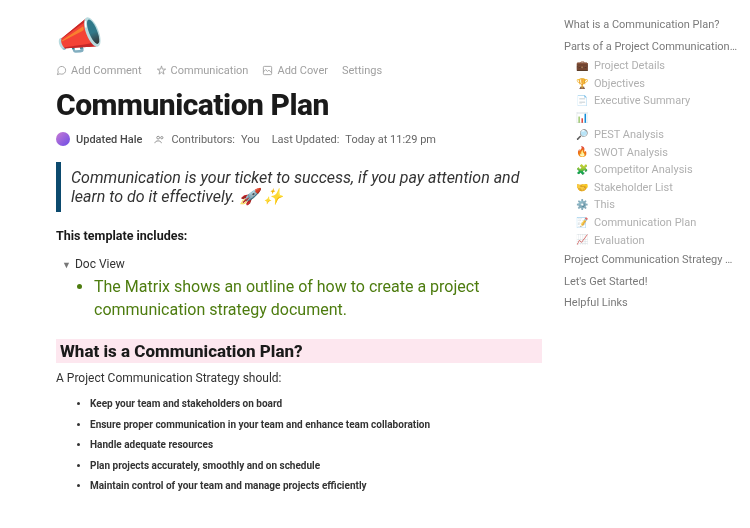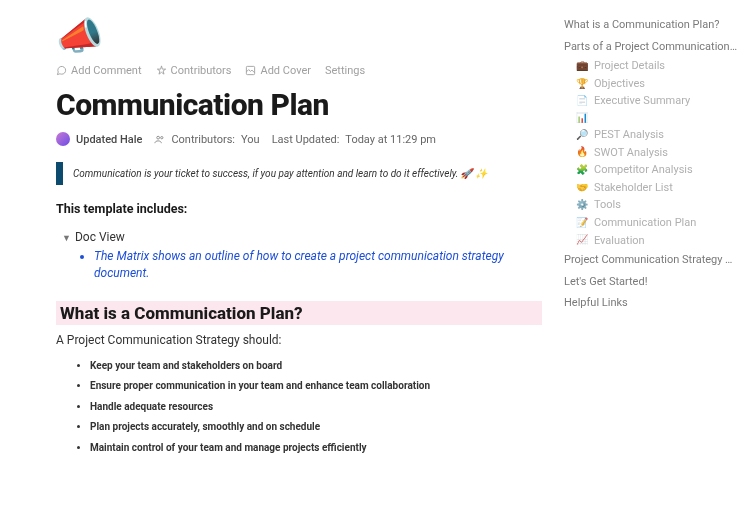--- a/index.html
+++ b/index.html
@@ -9,25 +9,25 @@
   .page-icon { font-size: 38px; margin-bottom: 6px; }
   .toolbar { display: flex; gap: 14px; font-size: 11px; color: #a0a0a0; margin-bottom: 10px; align-items: flex-start; }
   .toolbar-item { display: flex; align-items: center; gap: 4px; cursor: pointer; }
   .tb-icon { width: 11px; height: 11px; display: inline-block; }
   h1.title { font-size: 30px; font-weight: 800; color: #1a1a1a; margin-bottom: 10px; letter-spacing: -0.5px; }
   .meta-row { display: flex; align-items: center; gap: 12px; font-size: 11px; color: #666; margin-bottom: 16px; }
   .avatar { width: 14px; height: 14px; border-radius: 50%; background: linear-gradient(135deg,#c97bd4,#6b4ce6); display:inline-block; }
   .author { color: #4a4a4a; font-weight: 500; }
   .meta-sep { display: flex; align-items: center; gap: 6px; }
   .meta-icon { width: 11px; height: 11px; }
-  .quote { border-left: 7px solid #0c4a6e; padding: 6px 0 6px 10px; margin: 0 0 16px 0; font-style: italic; font-size: 10px; color: #333; }
+  .quote { border-left: 5px solid #0c4a6e; padding: 6px 0 6px 10px; margin: 0 0 16px 0; font-style: italic; font-size: 16px; color: #333; }
   .section-label { font-size: 12.5px; font-weight: 700; color: #1a1a1a; margin-bottom: 14px; }
   .toggle { display: flex; gap: 4px; font-size: 12px; color: #333; margin-left: 6px; margin-bottom: 4px; align-items: flex-start; }
   .toggle-caret { font-size: 9px; color: #777; margin-top: 3px; cursor: pointer; }
-  .sub-bullet { margin: 4px 0 18px 38px; font-size: 12px; color: #1d4ed8; list-style: disc; font-style: italic; }
+  .sub-bullet { margin: 4px 0 18px 38px; font-size: 16px; color: #4d7c0f; list-style: disc; }
   .sub-bullet li { margin-bottom: 2px; line-height: 1.45; }
   h2.hl-pink { font-size: 17px; font-weight: 800; color: #1a1a1a; background: #fde7ef; padding: 2px 4px; display: block; margin: 10px 0 6px 0; }
   p.body { font-size: 12px; color: #333; line-height: 1.5; margin-bottom: 10px; }
   ul.bullets { margin-left: 34px; font-size: 10px; color: #333; list-style: disc; font-weight: bold; }
   ul.bullets li { margin-bottom: 6px; line-height: 1.45; }
   .toc-item { color: #8a8a8a; padding: 2px 0; cursor: pointer; white-space: nowrap; overflow: hidden; text-overflow: ellipsis; }
   .toc-item.lvl1 { color: #7a7a7a; }
   .toc-sub { padding-left: 12px; display: flex; align-items: center; gap: 5px; cursor: pointer; color: #b0b0b0; }
   .toc-sub .em { font-size: 10px; width: 13px; text-align: center; filter: grayscale(0.15); }
   .main::-webkit-scrollbar { width: 6px; }
@@ -43,21 +43,21 @@
     <span class="toolbar-item">
       <svg class="tb-icon" viewBox="0 0 24 24" fill="none" stroke="#a0a0a0" stroke-width="2">
           <path d="M21 11.5a8.38 8.38 0 01-8.5 8.5 8.5 8.5 0 01-3.9-.9L3 21l1.9-5.6A8.5 8.5 0 1121 11.5z"></path>
         </svg>
       <span>Add Comment</span>
     </span>
     <span class="toolbar-item">
       <svg class="tb-icon" viewBox="0 0 24 24" fill="none" stroke="#a0a0a0" stroke-width="2">
           <path d="M12 2l2 7h7l-5.5 4 2 7L12 16l-5.5 4 2-7L3 9h7z"></path>
         </svg>
-      <span>Contributors</span>
+      <span>Communication</span>
     </span>
     <span class="toolbar-item">
       <svg class="tb-icon" viewBox="0 0 24 24" fill="none" stroke="#a0a0a0" stroke-width="2">
           <rect x="3" y="3" width="18" height="18" rx="2"></rect>
           <path d="M3 15l5-5 4 4 3-3 6 6"></path>
         </svg>
       <span>Add Cover</span>
     </span>
     <span class="toolbar-item">
       <span>Settings</span>
@@ -138,21 +138,21 @@
   <div class="toc-sub">
       <span class="em">🧩</span>
       <span>Competitor Analysis</span>
     </div>
   <div class="toc-sub">
       <span class="em">🤝</span>
       <span>Stakeholder List</span>
     </div>
   <div class="toc-sub">
       <span class="em">⚙️</span>
-      <span>Tools</span>
+      <span>This</span>
     </div>
   <div class="toc-sub">
       <span class="em">📝</span>
       <span>Communication Plan</span>
     </div>
   <div class="toc-sub">
       <span class="em">📈</span>
       <span>Evaluation</span>
     </div>
   <div class="toc-item lvl1">Project Communication Strategy Tips!</div>

